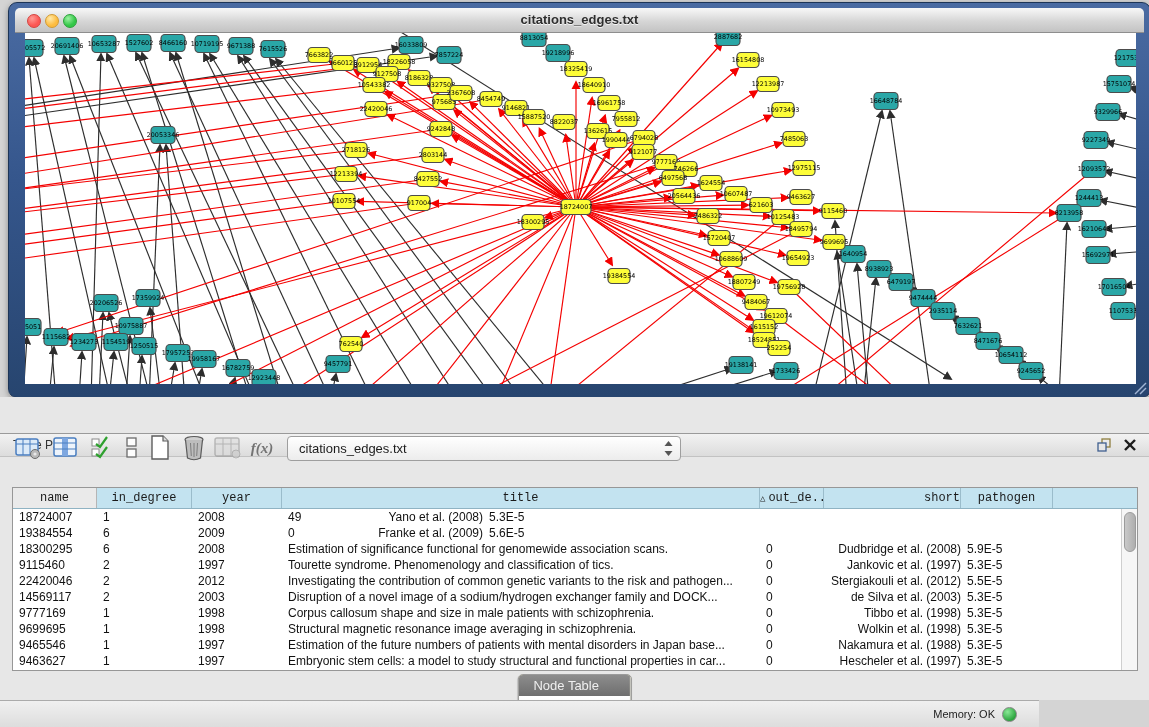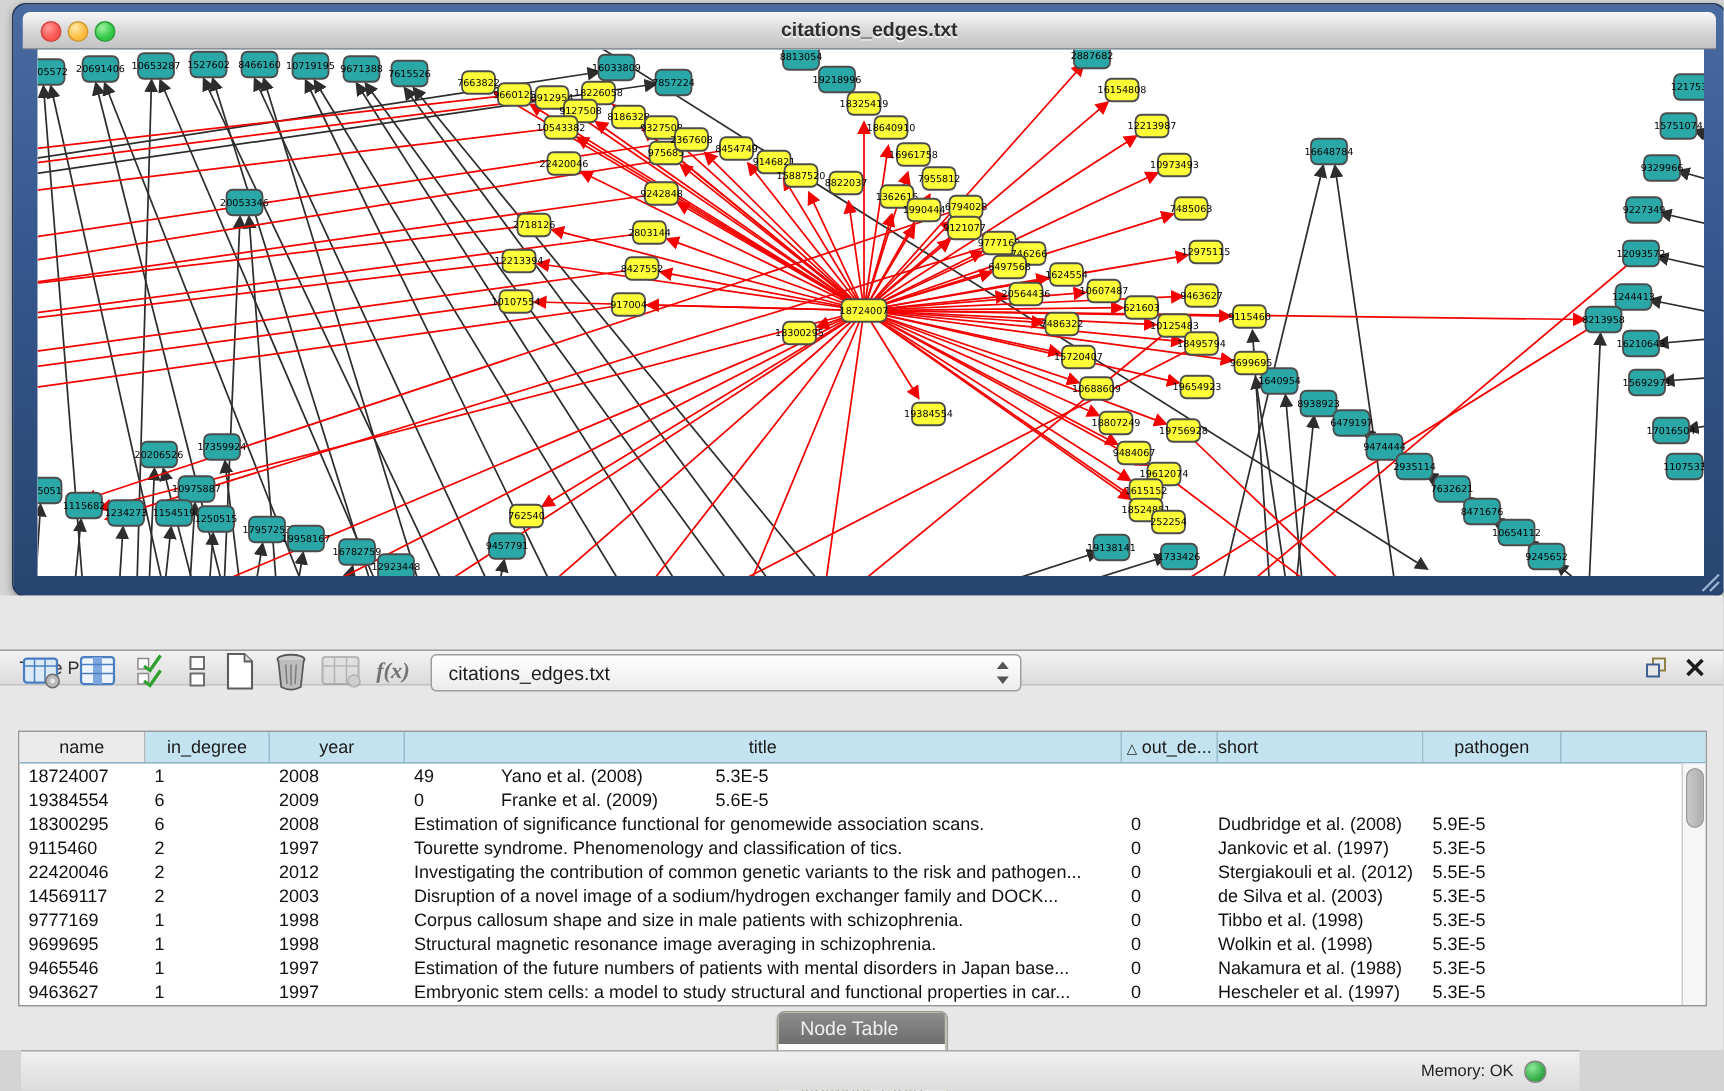--- a/index.html
+++ b/index.html
@@ -26,37 +26,37 @@
   #tp-close{right:12px;}
   
   #toolbar{position:absolute;left:0;top:23px;width:100%;height:62px;}
   .tbtn{position:absolute;top:14px;width:28px;height:28px;display:flex;align-items:center;justify-content:center;}
   #combo{position:absolute;left:287px;top:16px;width:392px;height:23px;border:1px solid #9e9e9e;border-radius:4px;
     background:linear-gradient(180deg,#ffffff,#ececec);box-shadow:inset 0 1px 0 #fff;}
   #combo-text{position:absolute;left:11px;top:4px;font-size:13px;color:#1c1c1c;}
   #combo-arrows{position:absolute;right:7px;top:4px;width:9px;height:15px;}
   
   #grid{position:absolute;left:12px;top:90px;width:1124px;height:182px;background:#fff;border:1px solid #979797;overflow:hidden;}
-  #grid-head{display:flex;height:20px;background:#c3e3f0;border-bottom:1px solid #8fb3c3;}
+  #grid-head{display:flex;height:20px;background:#c3e3f0;border-bottom:1px solid #8fb3c3;font-family:Liberation Mono, monospace;}
   .hc{box-sizing:border-box;height:20px;line-height:20px;font-size:12px;color:#1a1a1a;text-align:center;
       border-right:1px solid #9abccb;background:#c3e3f0;overflow:hidden;white-space:nowrap;}
   .hc.first{background:#eaeaea;border-right:1px solid #b5b5b5;}
   .sort-tri{font-size:9px;margin-right:3px;color:#222;}
   .tr{display:flex;height:16px;line-height:16px;}
   .td{box-sizing:border-box;font-size:12px;color:#111;padding-left:6px;overflow:hidden;white-space:nowrap;}
-  .c0{width:84px}.c1{width:83px}.c2{width:90px}.c3{width:478px}.c4{width:64px}.c5{width:137px;text-align:left;padding-left:0}.c6{width:92px}
+  .c0{width:84px}.c1{width:95px}.c2{width:90px}.c3{width:478px}.c4{width:64px}.c5{width:137px;text-align:right;padding-left:0}.c6{width:92px}
   #vscroll{position:absolute;right:0;top:21px;bottom:0;width:15px;background:#f6f6f6;border-left:1px solid #cfcfcf;}
   #vthumb{position:absolute;left:2px;top:3px;width:10px;height:38px;border-radius:6px;background:linear-gradient(90deg,#c9c9c9,#aeaeae);border:1px solid #9b9b9b;}
   
   #tabs{position:absolute;left:50%;transform:translateX(-50%);top:277px;display:flex;border:1px solid #9a9a9a;border-radius:5px;overflow:hidden;background:#fef9c3;box-shadow:0 1px 1px rgba(0,0,0,.15);flex-direction:column;}
   .tab{height:21px;line-height:21px;padding:0 15px;font-size:13px;color:#222;background:linear-gradient(180deg,#ffffff,#efefef);border-right:1px solid #bdbdbd;}
   .tab:last-child{border-right:none;}
   .tab.active{background:linear-gradient(180deg,#8d8d8d,#6e6e6e);color:#efefef;}
   
-  #status-bar{position:absolute;left:14px;top:700px;width:1039px;height:27px;background:linear-gradient(180deg,#f0f0f0,#dcdcdc);border-top:1px solid #ababab;}
+  #status-bar{position:absolute;left:0;top:700px;width:1039px;height:27px;background:linear-gradient(180deg,#f0f0f0,#dcdcdc);border-top:1px solid #ababab;}
   #mem-label{position:absolute;right:44px;top:7px;font-size:11px;color:#222;}
   #mem-dot{position:absolute;right:22px;top:6px;width:13px;height:13px;border-radius:50%;border:1px solid #858585;
     background:radial-gradient(circle at 35% 30%,#8ae896,#2ca63f 70%);}
 </style>
 </head>
 <body>
 
 <div id="net-window">
   <div id="titlebar">
     <span class="tl red"></span>

